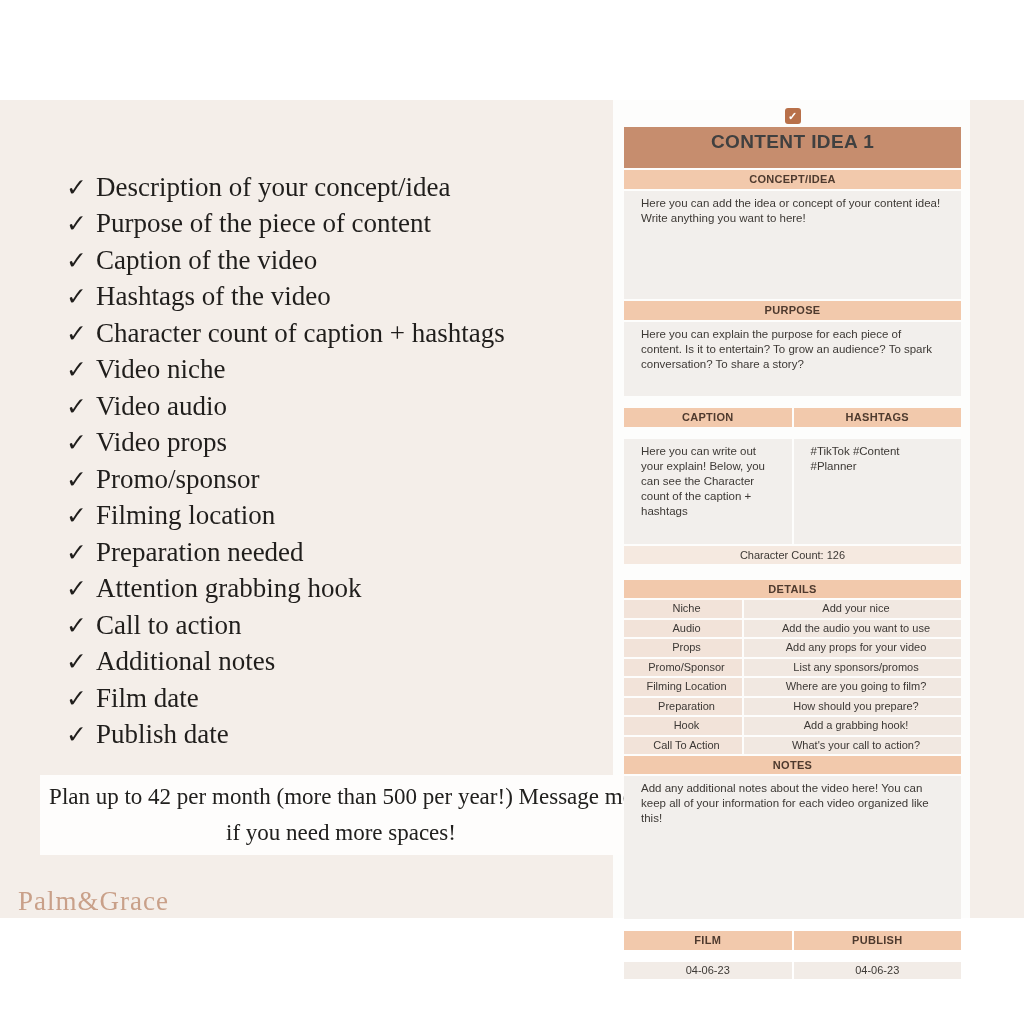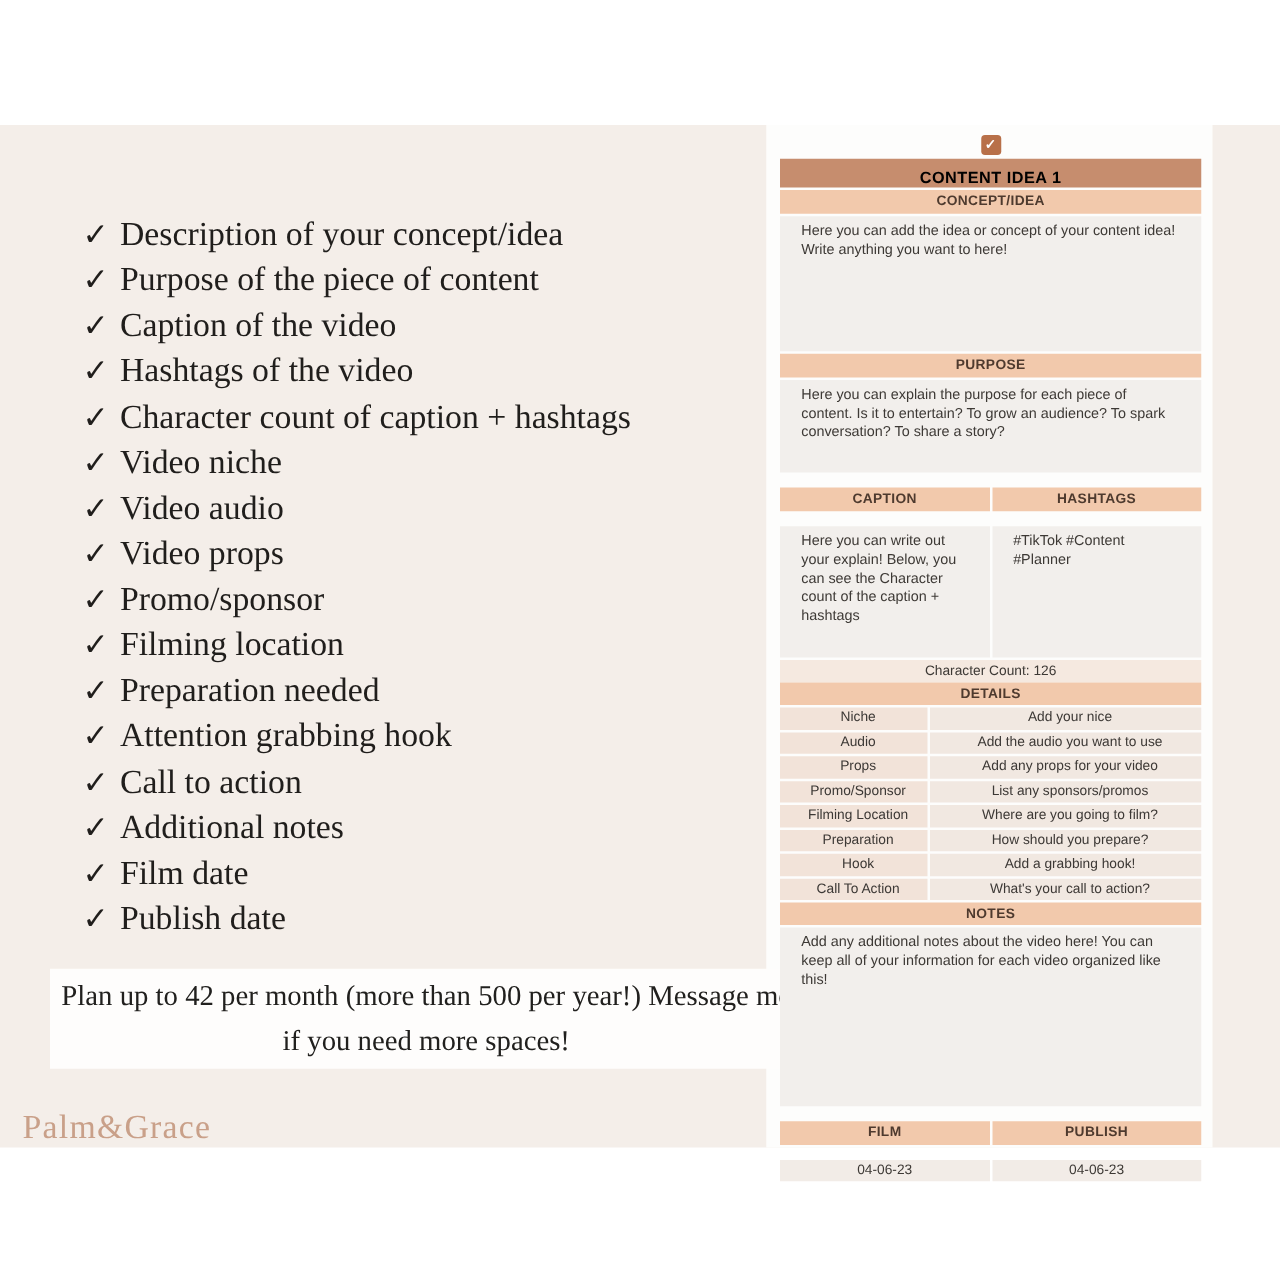--- a/index.html
+++ b/index.html
@@ -26,32 +26,32 @@
   
   .logo { position:absolute; left:18px; top:886px; font-family:"Liberation Serif", serif;
           font-size:27px; color:#c9a089; letter-spacing:1px; }
 
   
   .sheet { position:absolute; left:624px; top:106px; width:337px; }
   .cb-row { text-align:center; height:16px; margin-bottom:5px; }
   .cb { display:inline-block; width:16px; height:16px; background:#b87049; border-radius:3px;
         color:#ffffff; font-size:11px; line-height:16px; text-align:center; font-weight:bold; }
   .row  { margin-bottom:2px; text-align:center; }
-  .title-row { background:#c68d6e; height:23px; line-height:29px; font-weight:bold;
-               font-size:13px; color:#000000; letter-spacing:0.4px; }
+  .title-row { background:#c68d6e; height:41px; line-height:29px; font-weight:bold;
+               font-size:19px; color:#404040; letter-spacing:0.4px; }
   .hdr  { background:#f2c9ac; height:19px; line-height:19px; font-size:11px; font-weight:bold;
           color:#4e3a2e; letter-spacing:0.3px; }
   .hdr.short { height:18px; line-height:18px; }
   .cell { background:#f2efec; font-size:11.5px; color:#3d3935; padding:5px 17px;
           line-height:15px; text-align:left; margin-bottom:2px; }
   .cell.concept  { height:108px; }
   .cell.purpose  { height:74px; }
   .cell.capbody  { height:105px; margin-bottom:0; }
   .charcount { background:#f5e9e0; height:18px; line-height:18px; font-size:11px;
-               color:#3d3935; text-align:center; margin-bottom:0; }
+               color:#3d3935; text-align:center; margin-bottom:16px; }
   .two-col { display:flex; gap:2px; margin-bottom:2px;margin-top:12px; }
   .two-col > * { flex:1; margin-bottom:0; }
   .drow { display:flex; gap:2px; margin-bottom:2px; height:17.5px; font-size:11px; color:#3c3835; }
   .dlabel { width:118px; background:#f2e3d9; line-height:17.5px; padding-left:7px; text-align:center; }
   .dvalue { flex:1; background:#f1e8e1; line-height:17.5px; padding-left:7px; text-align:center; }
   .cell.notes { height:143px; }
   .dates { background:#f2ece7; height:17px; line-height:17px; font-size:11px;
            color:#3d3935; text-align:center; }
 </style>
 </head>

